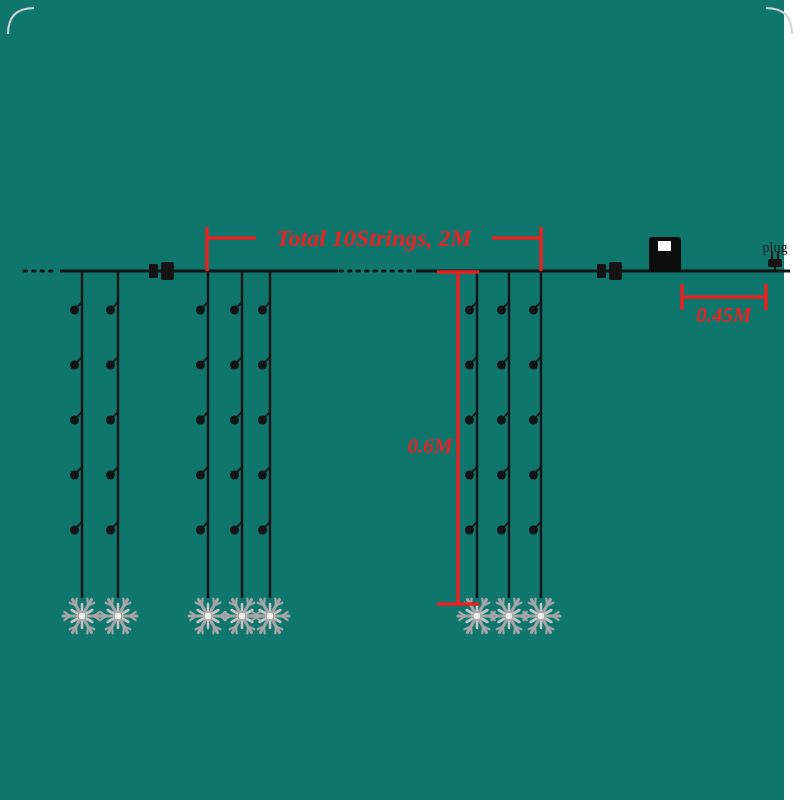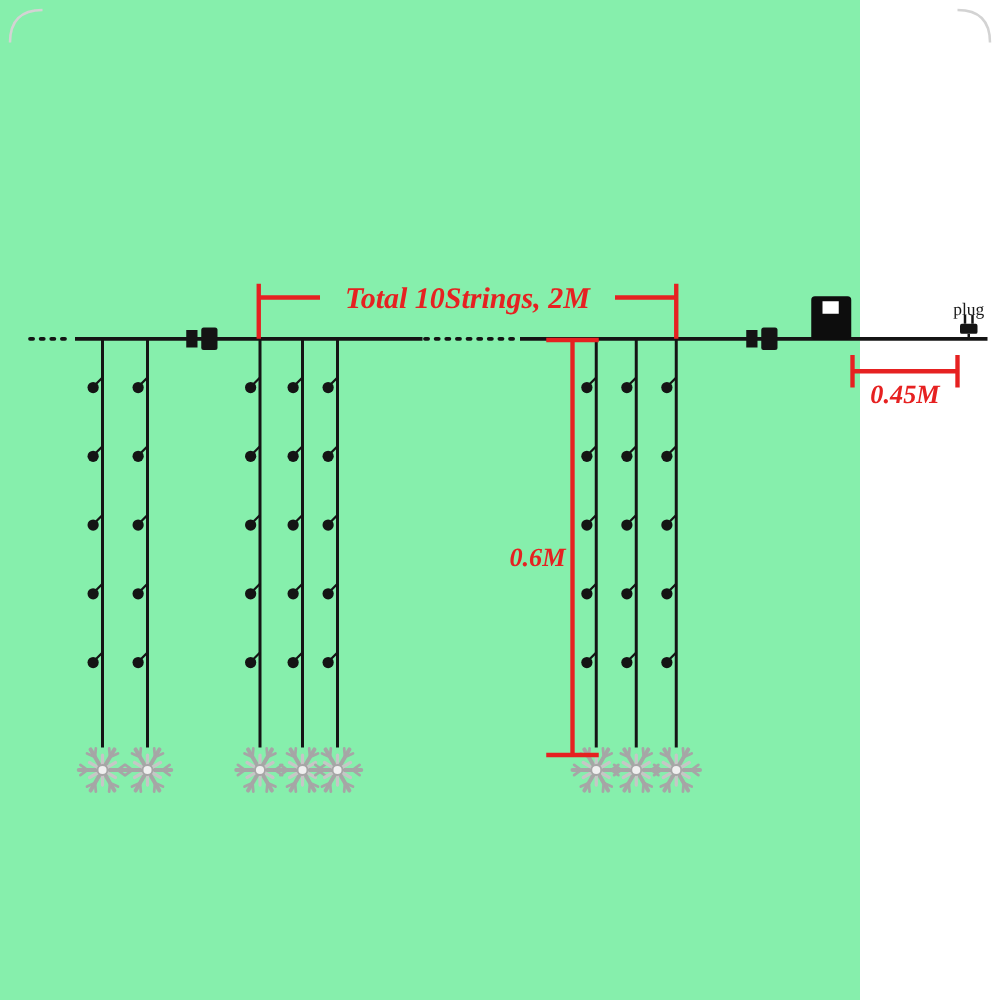--- a/index.html
+++ b/index.html
@@ -5,23 +5,23 @@
   html, body {
     margin: 0;
     padding: 0;
     background: #ffffff;
     width: 800px;
     height: 800px;
     overflow: hidden;
   }
   .canvas {
     position: relative;
-    width: 688px;
+    width: 784px;
     height: 800px;
-    background: #86efac;
+    background: #0f766e;
   }
   svg { display: block; }
   .dim-text {
     font-family: "Liberation Serif", serif;
     font-style: italic;
     font-weight: 700;
     font-size: 21px;
   }
   .dim-text.big { font-size: 24px; }
   .plug-text {

